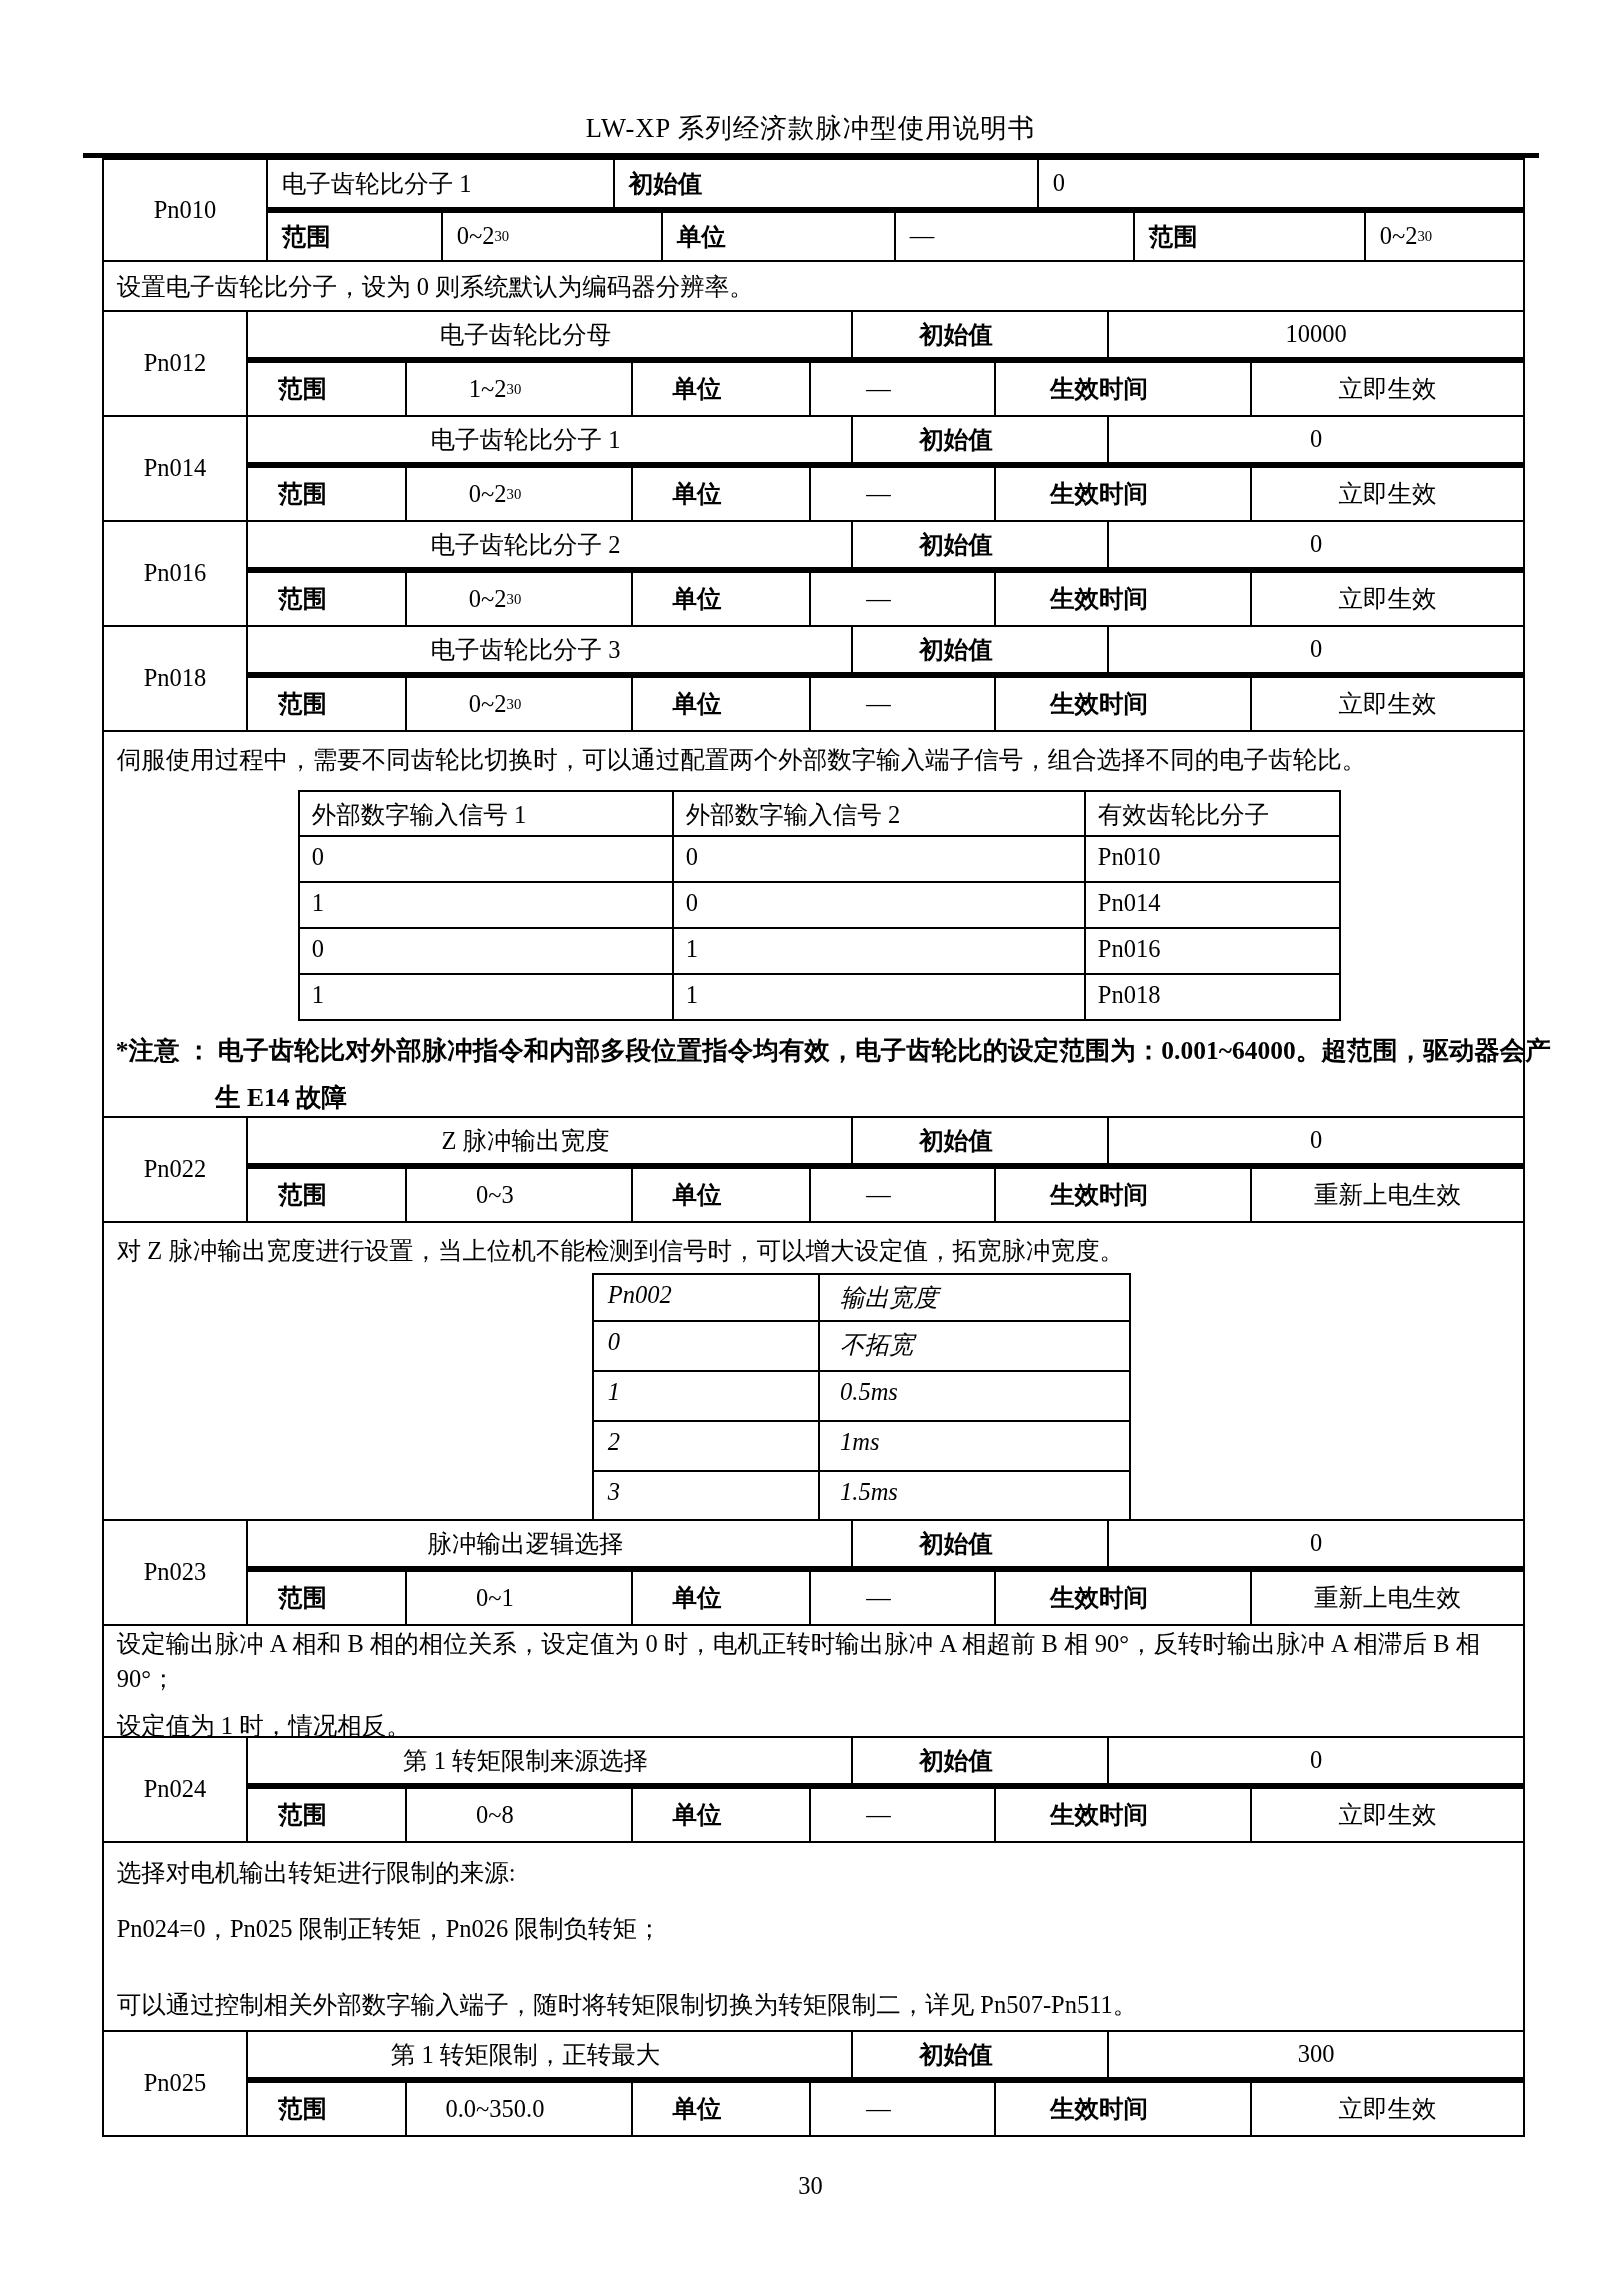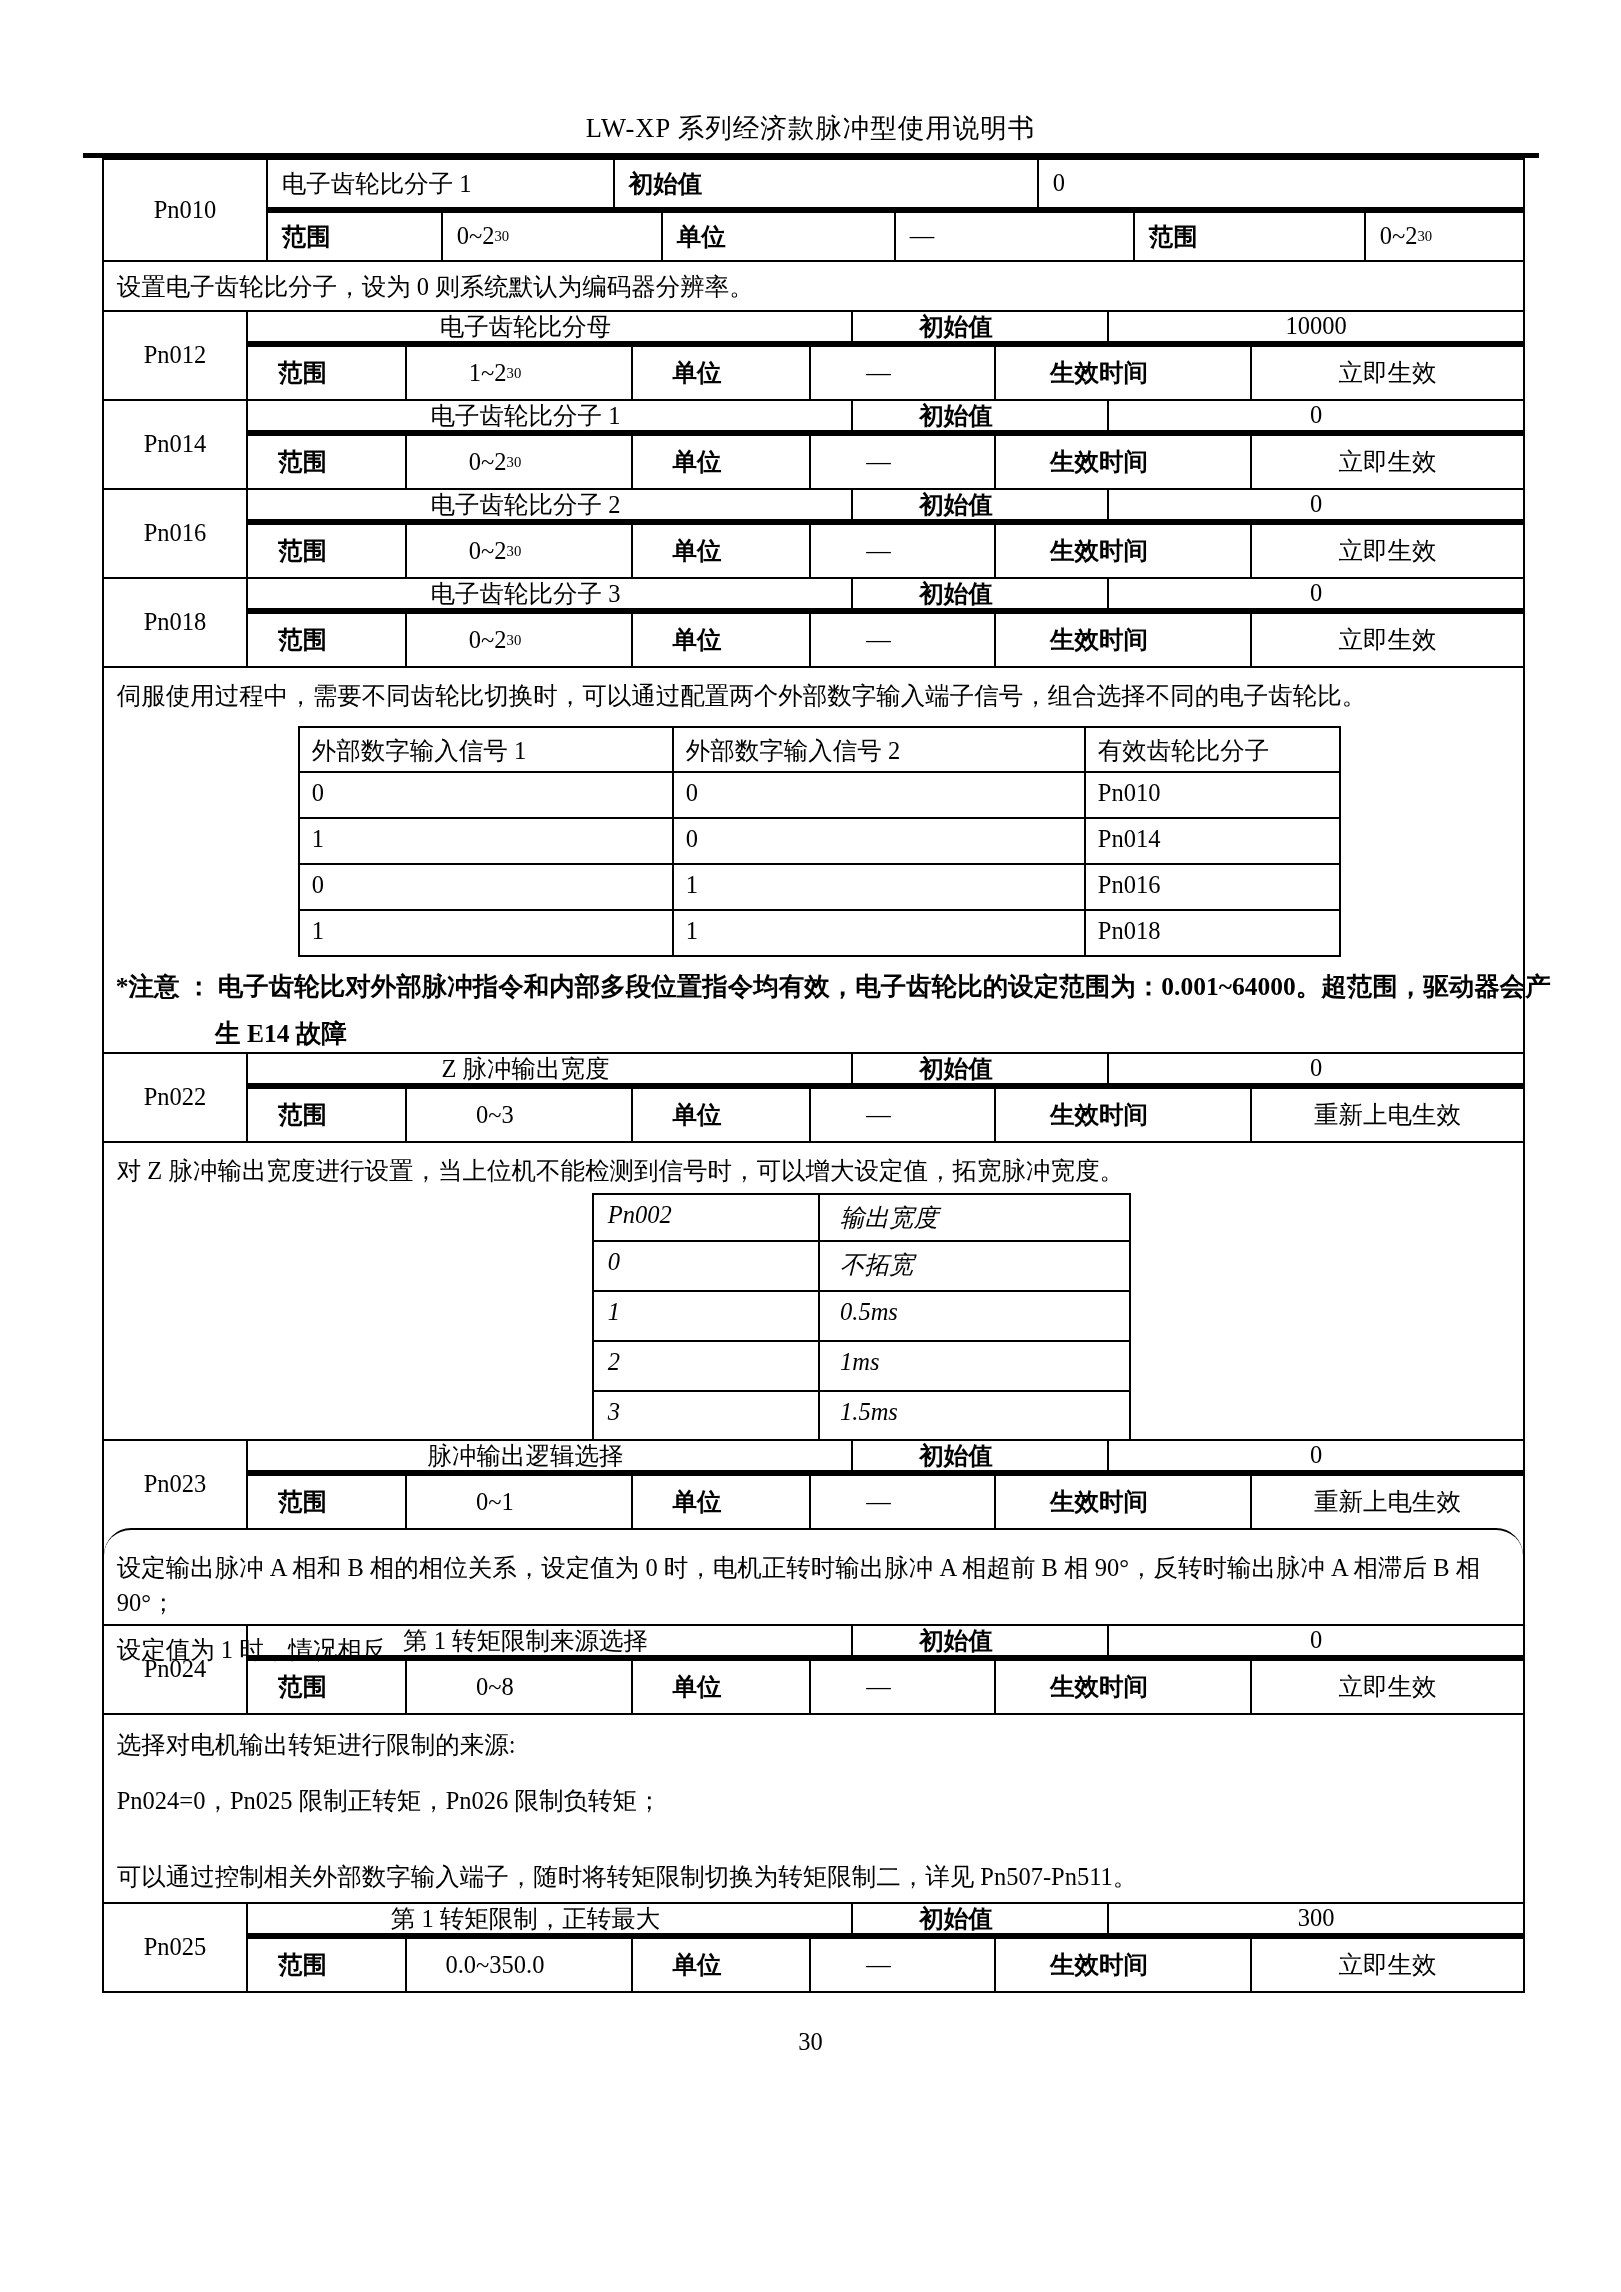--- a/index.html
+++ b/index.html
@@ -14,21 +14,21 @@
   .section { box-sizing:border-box; }
   .section + .section { border-top:2px solid #000; }
 
   
   .ptable { display:flex; }
   .idcell { flex:none; width:144px; border-right:2px solid #000; box-sizing:border-box;
             display:flex; align-items:center; justify-content:center; font-size:24.5px; }
   .ptable.first .idcell { width:164px; }
   .pbody { flex:1; min-width:0; }
   .prow { display:flex;gap:48px; }
-  .prow1 { height:29px; }
+  .prow1 { height:45px; }
   .prow2 { height:52px; border-top:6px solid #000000; }
   .ptable.first .prow1, .ptable.first .prow2 { height:47px; }
   .cell { flex:none; box-sizing:border-box; display:flex; align-items:center; justify-content:center;
           font-size:24.5px; border-left:2px solid #000; overflow:hidden; white-space:nowrap; }
   .cell:first-child { border-left:none; }
   .cell.grow { flex:1; }
   .bold { font-weight:bold; }
   .left { justify-content:flex-start; padding-left:13.7px; }
   sup { font-size:14.7px; line-height:0; }
 
@@ -41,21 +41,21 @@
   .f-range { width:125px; } .f-rangeval { width:172px; } .f-unit { width:185px; } .f-dash { width:191px; }
   .f-range2 { width:183px; }
 
   
   .descrow { font-size:24.5px; }
   .desc-single { height:50px; line-height:50px; padding-left:12.7px; }
   .desc-line { line-height:35px; padding-left:12.7px; }
 
   .cellA { height:386px; }
   .cellB { height:298px; }
-  .cellC { height:96px; padding-top:20px;border-radius:27px; }
+  .cellC { height:112px; padding-top:0; }
   .cellC .desc-line { margin-bottom:11.8px; }
   .cellD { height:189px; padding-top:11.8px; }
   .cellD .d2 { margin-top:21.6px; }
   .cellD .d3 { margin-top:41px; }
   .cellA .lead, .cellB .lead { padding-top:9.8px; }
 
   
   .sigtable { margin:13.7px 0 0 194px; width:1043px; border:2px solid #000; box-sizing:border-box; }
   .sigrow { display:flex; }
   .sigrow + .sigrow { border-top:2px solid #000; }

